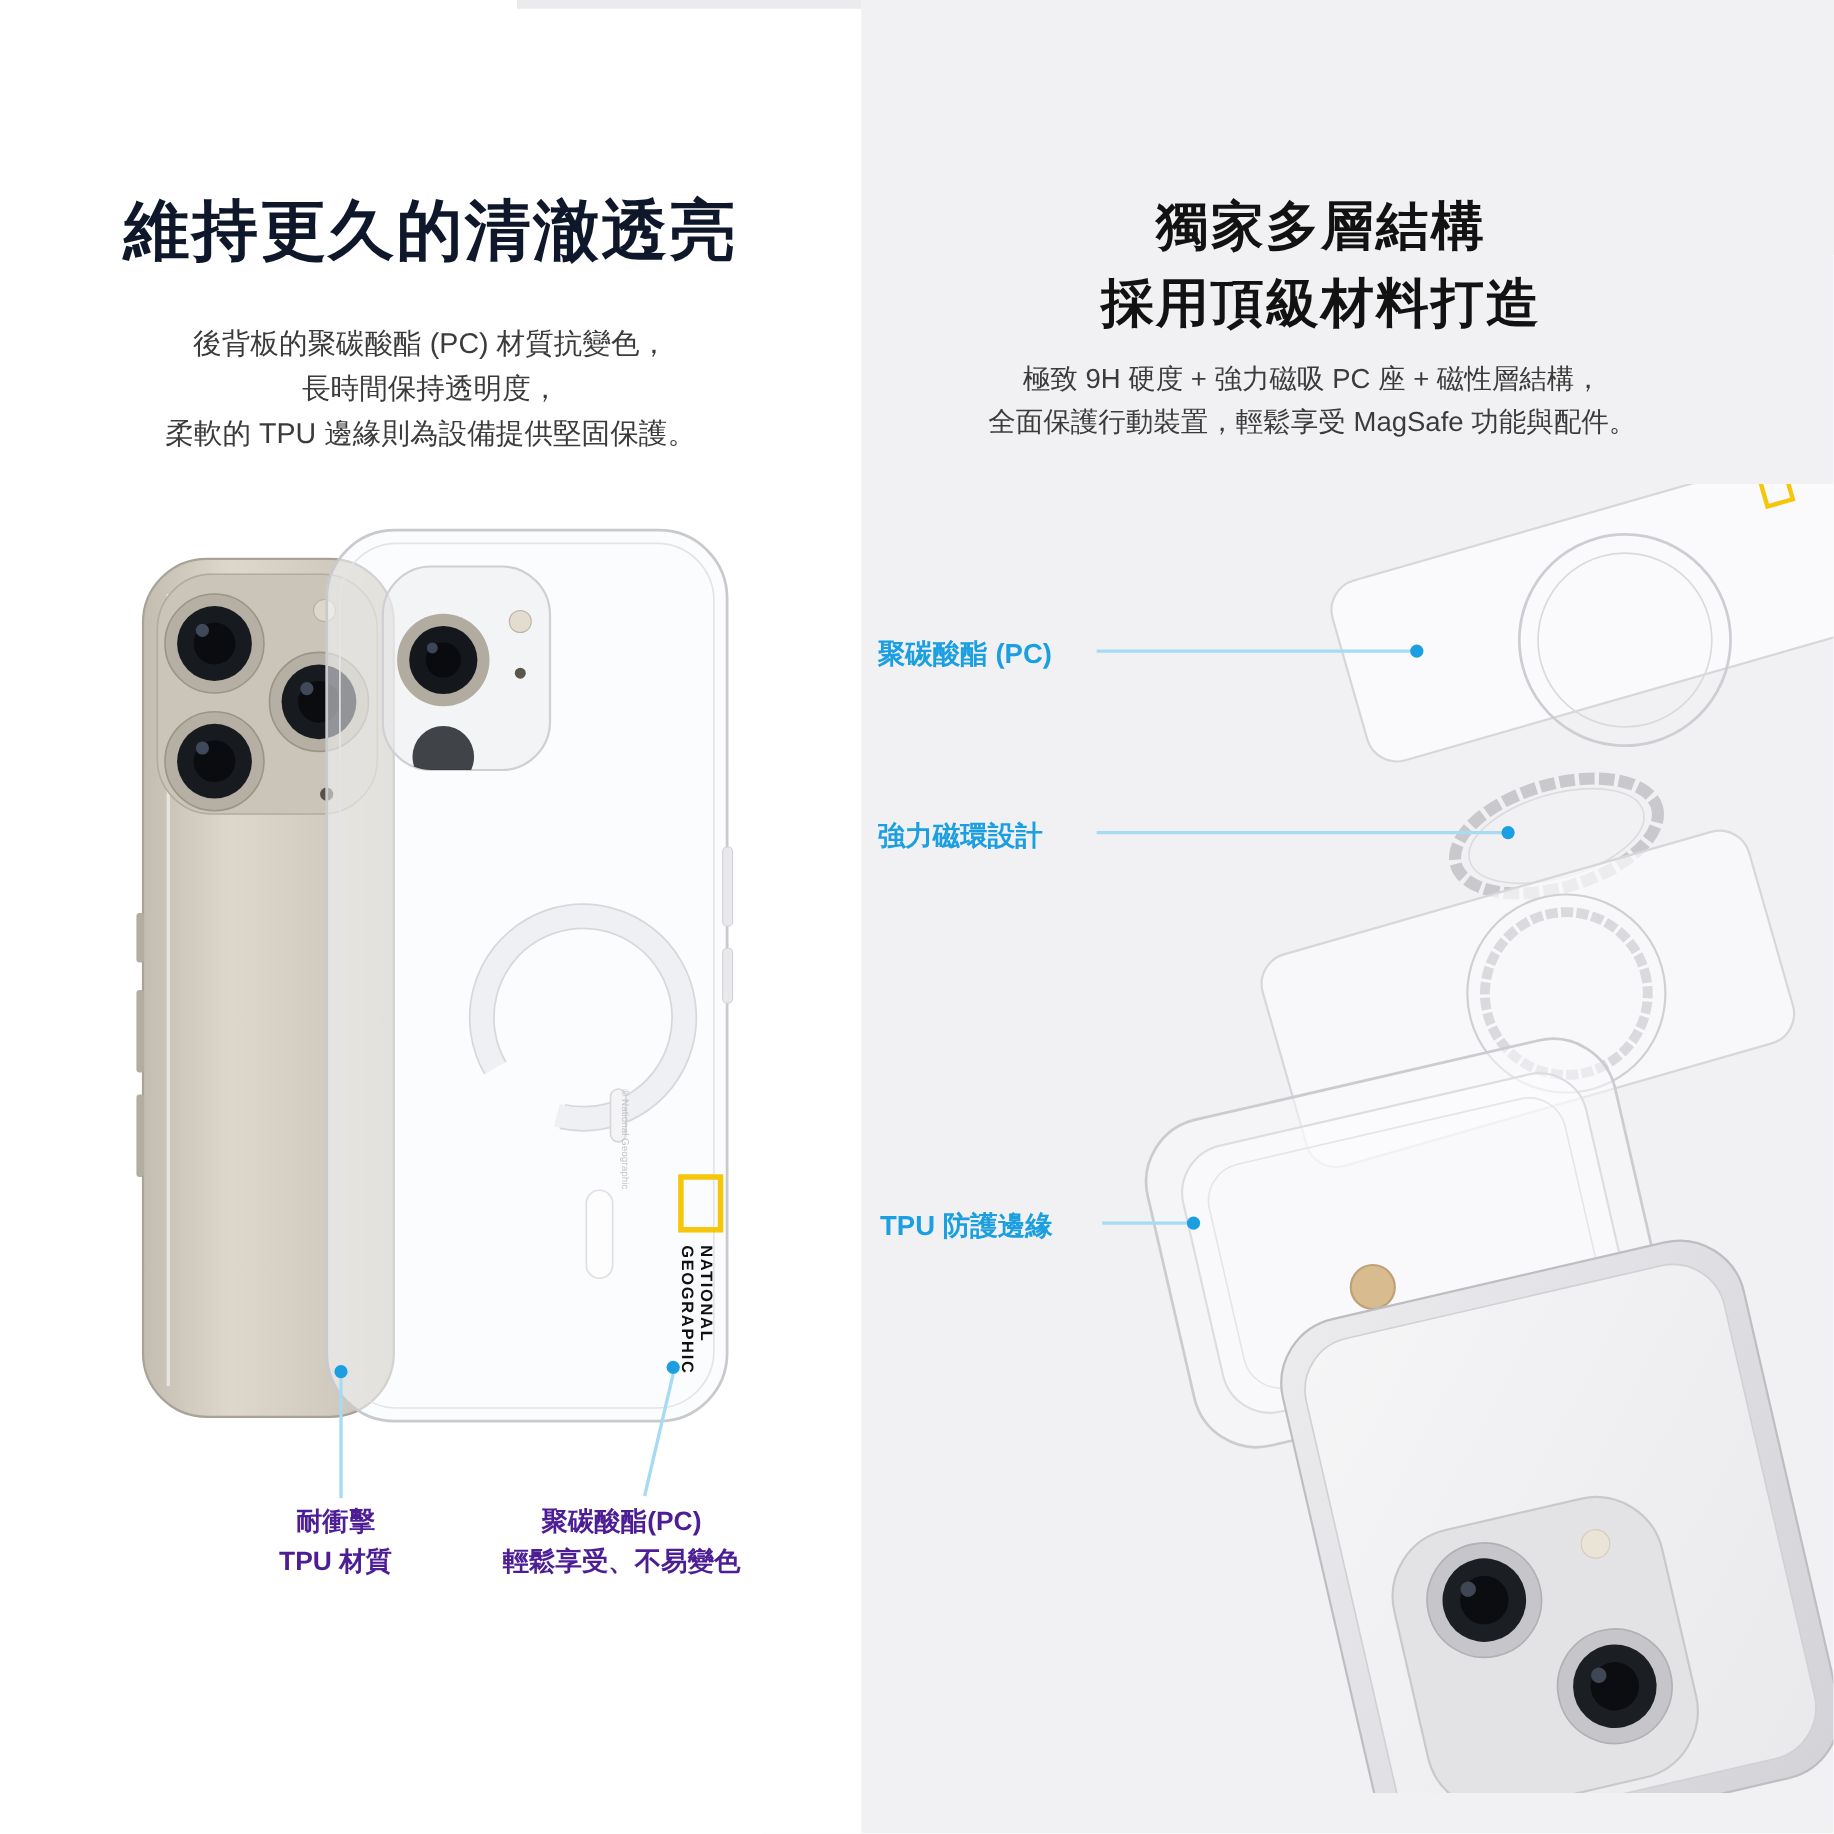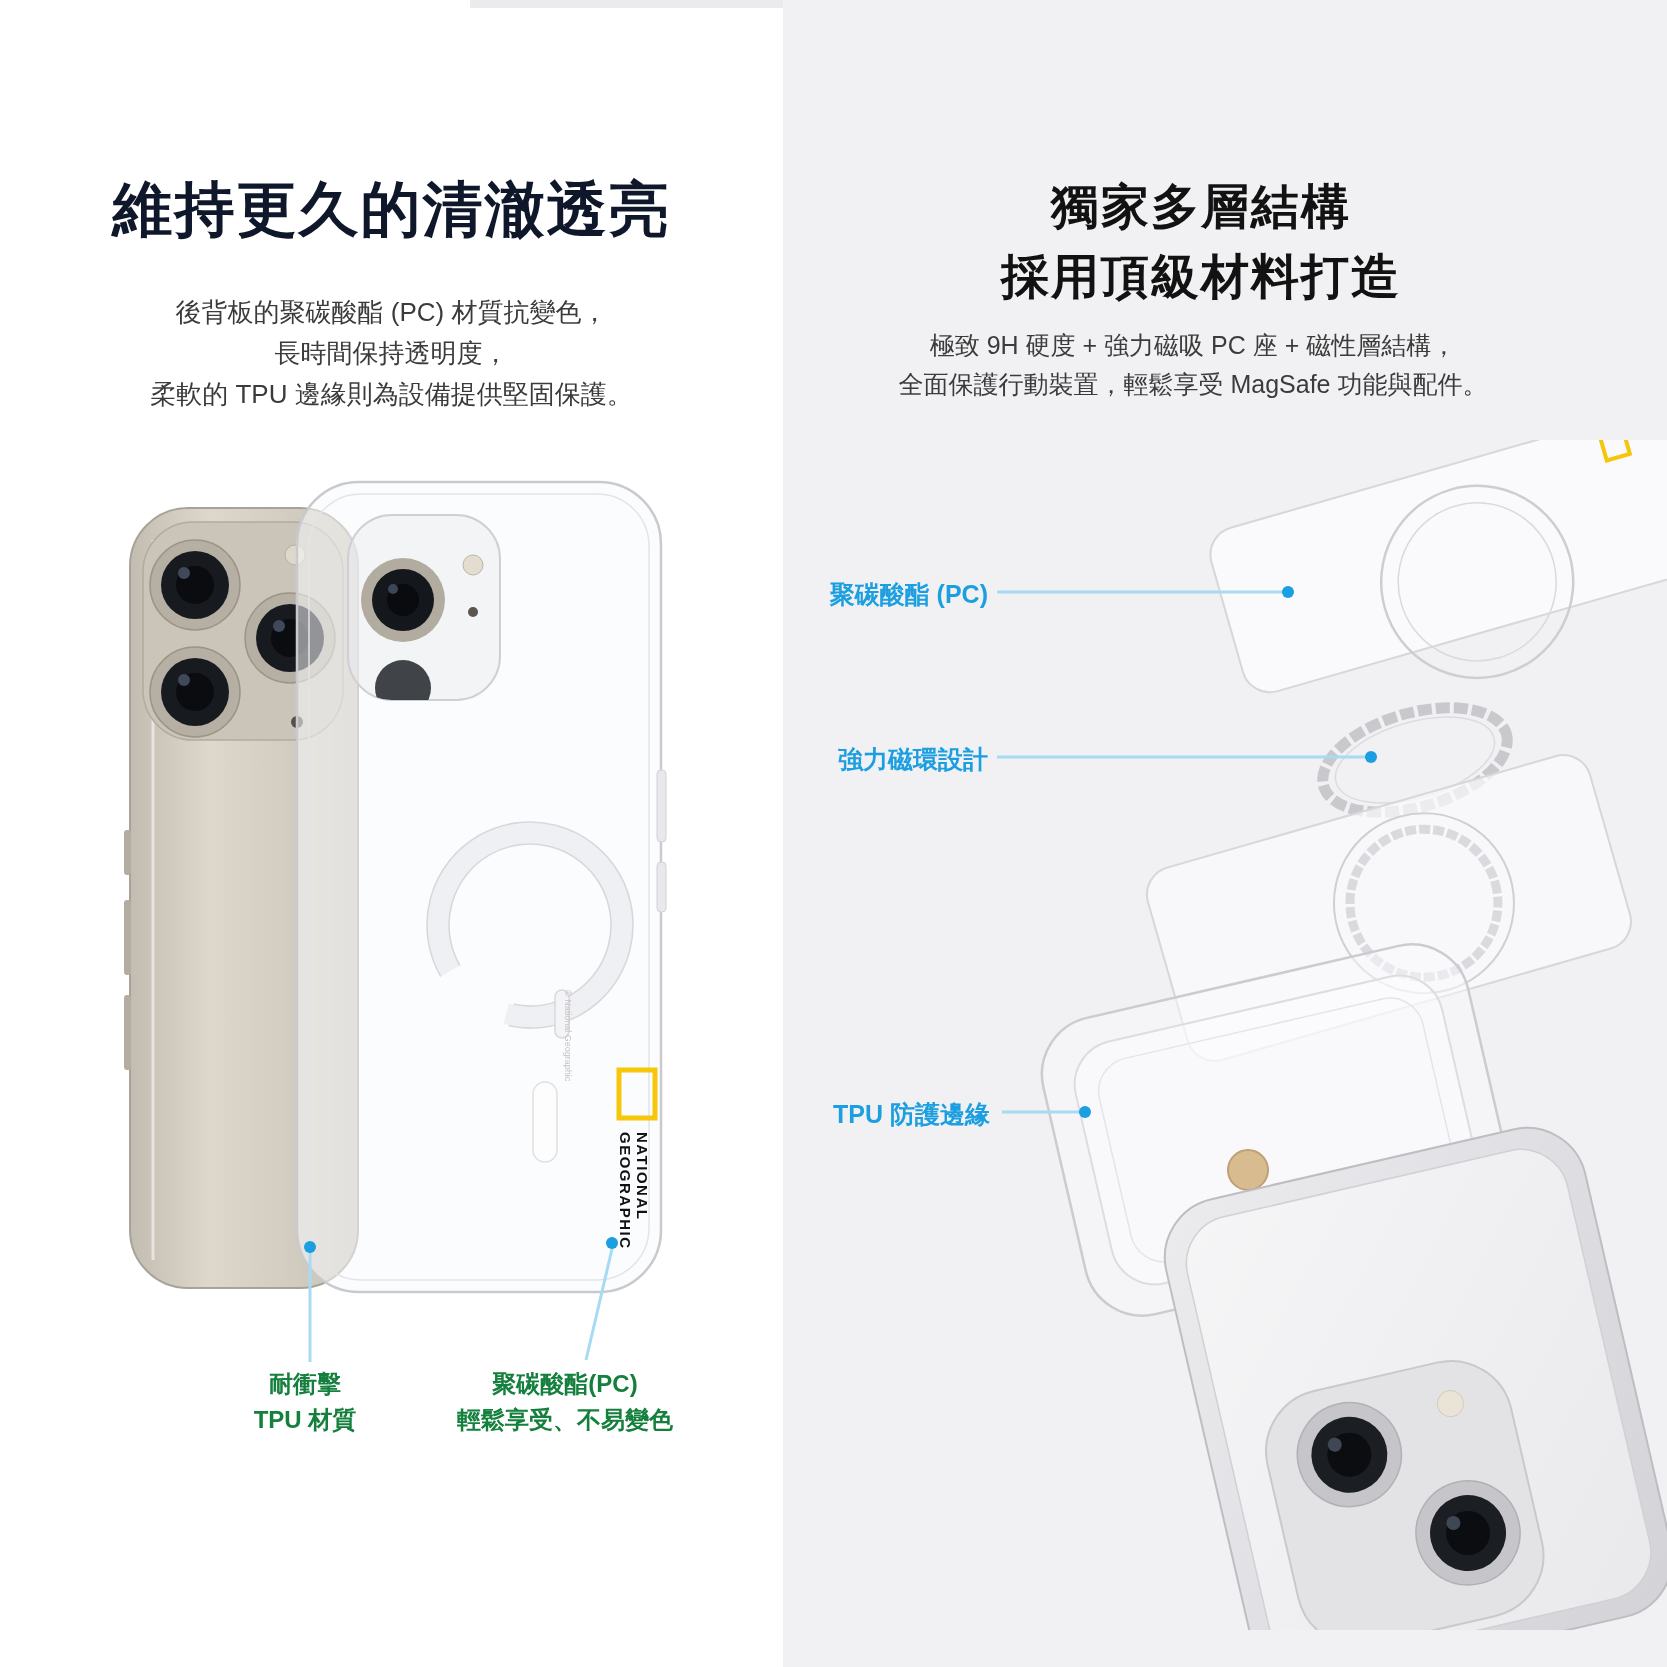--- a/index.html
+++ b/index.html
@@ -34,28 +34,28 @@
     text-align:center; font-size:48px; font-weight:800;
     line-height:70px; letter-spacing:2px; color:#121212; margin:0;padding-left:48px;
   }
   .right-body {
     position:absolute; left:783px; top:326px; width:740px;
     text-align:center; font-size:25px; line-height:39px;
     color:#3b3b3b; font-weight:500;padding-left:40px;
   }
   
   .callout {
-    position:absolute; color:#15803d; font-weight:700;
+    position:absolute; color:#4c1d95; font-weight:700;
     font-size:24px; line-height:36px; text-align:center;
   }
   .callout-left-1 { left:205px; top:1366px; width:200px; }
   .callout-left-2 { left:440px; top:1366px; width:250px; }
   .rlabel {
     position:absolute; color:#1b9fe0; font-weight:700;
-    font-size:25px; text-align:right; width:190px;
+    font-size:25px; text-align:left; width:190px;
   }
   .rlabel-1 { left:798px; top:578px; }
   .rlabel-2 { left:798px; top:743px; }
   .rlabel-3 { left:800px; top:1098px; }
   svg { position:absolute; }
   .product-svg { left:85px; top:470px; }
   .diagram-svg { left:1030px; top:440px; }
   .overlay-svg { left:0; top:0; pointer-events:none; }
 </style>
 </head>

